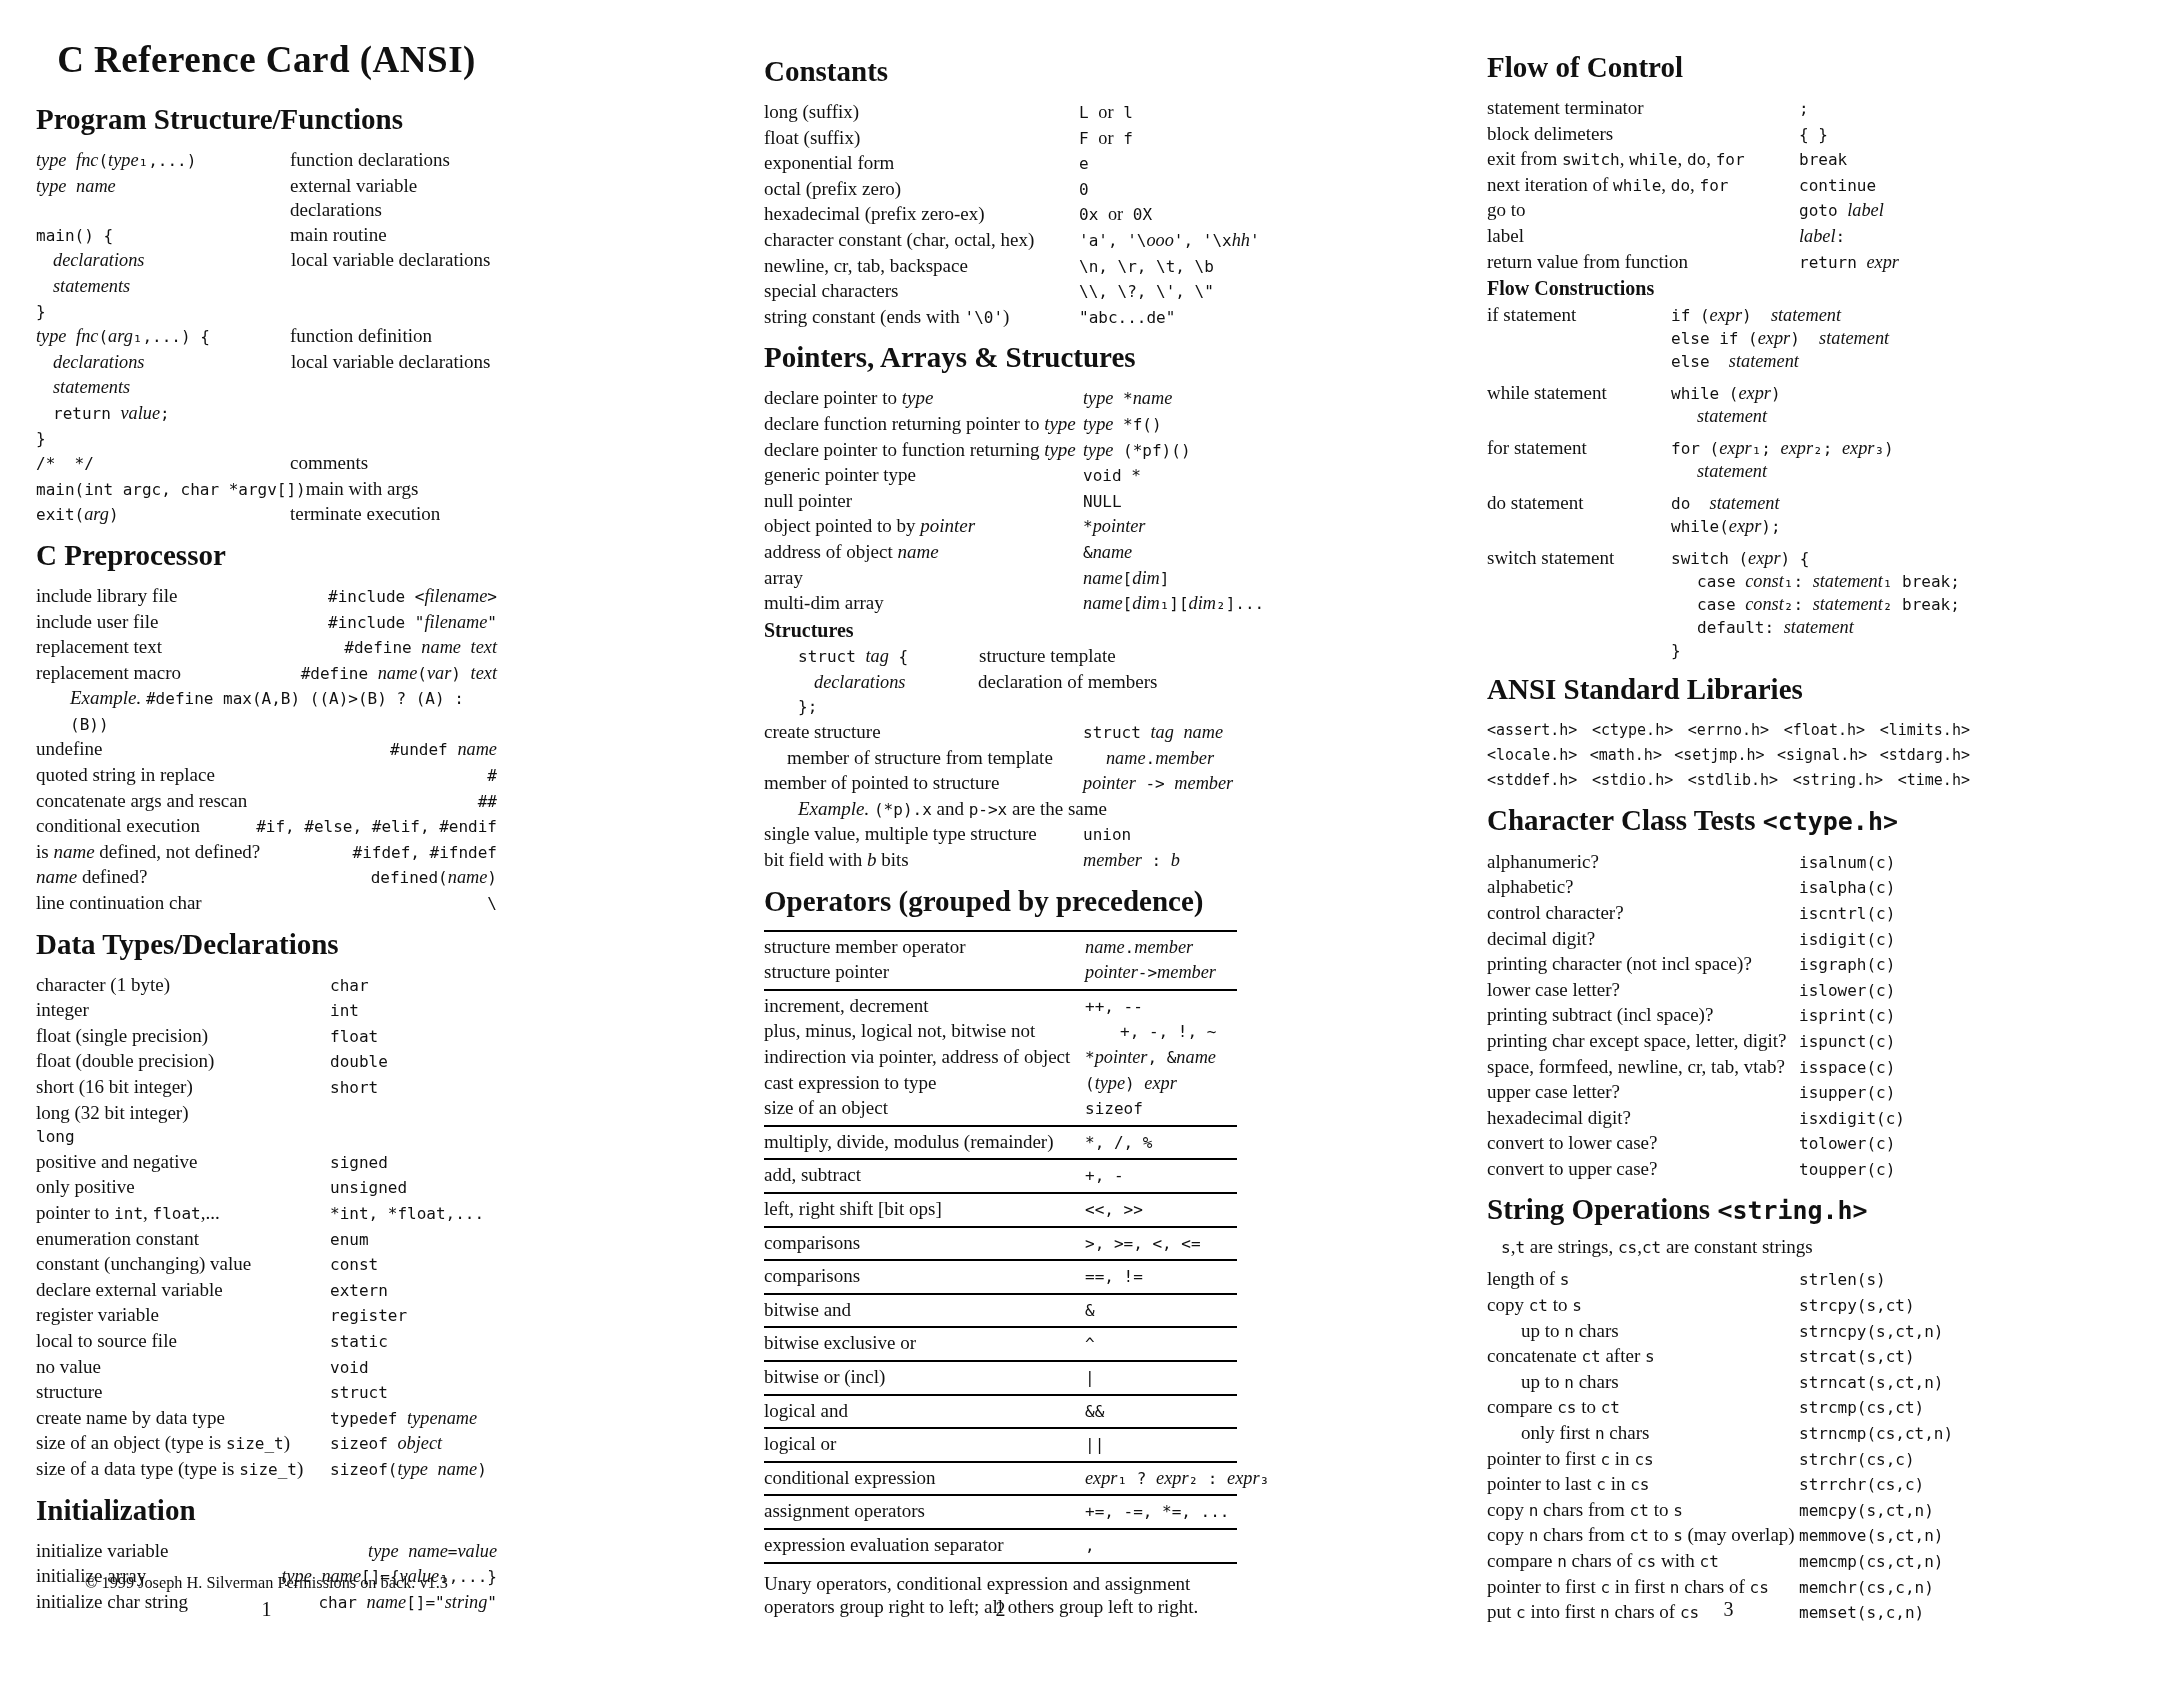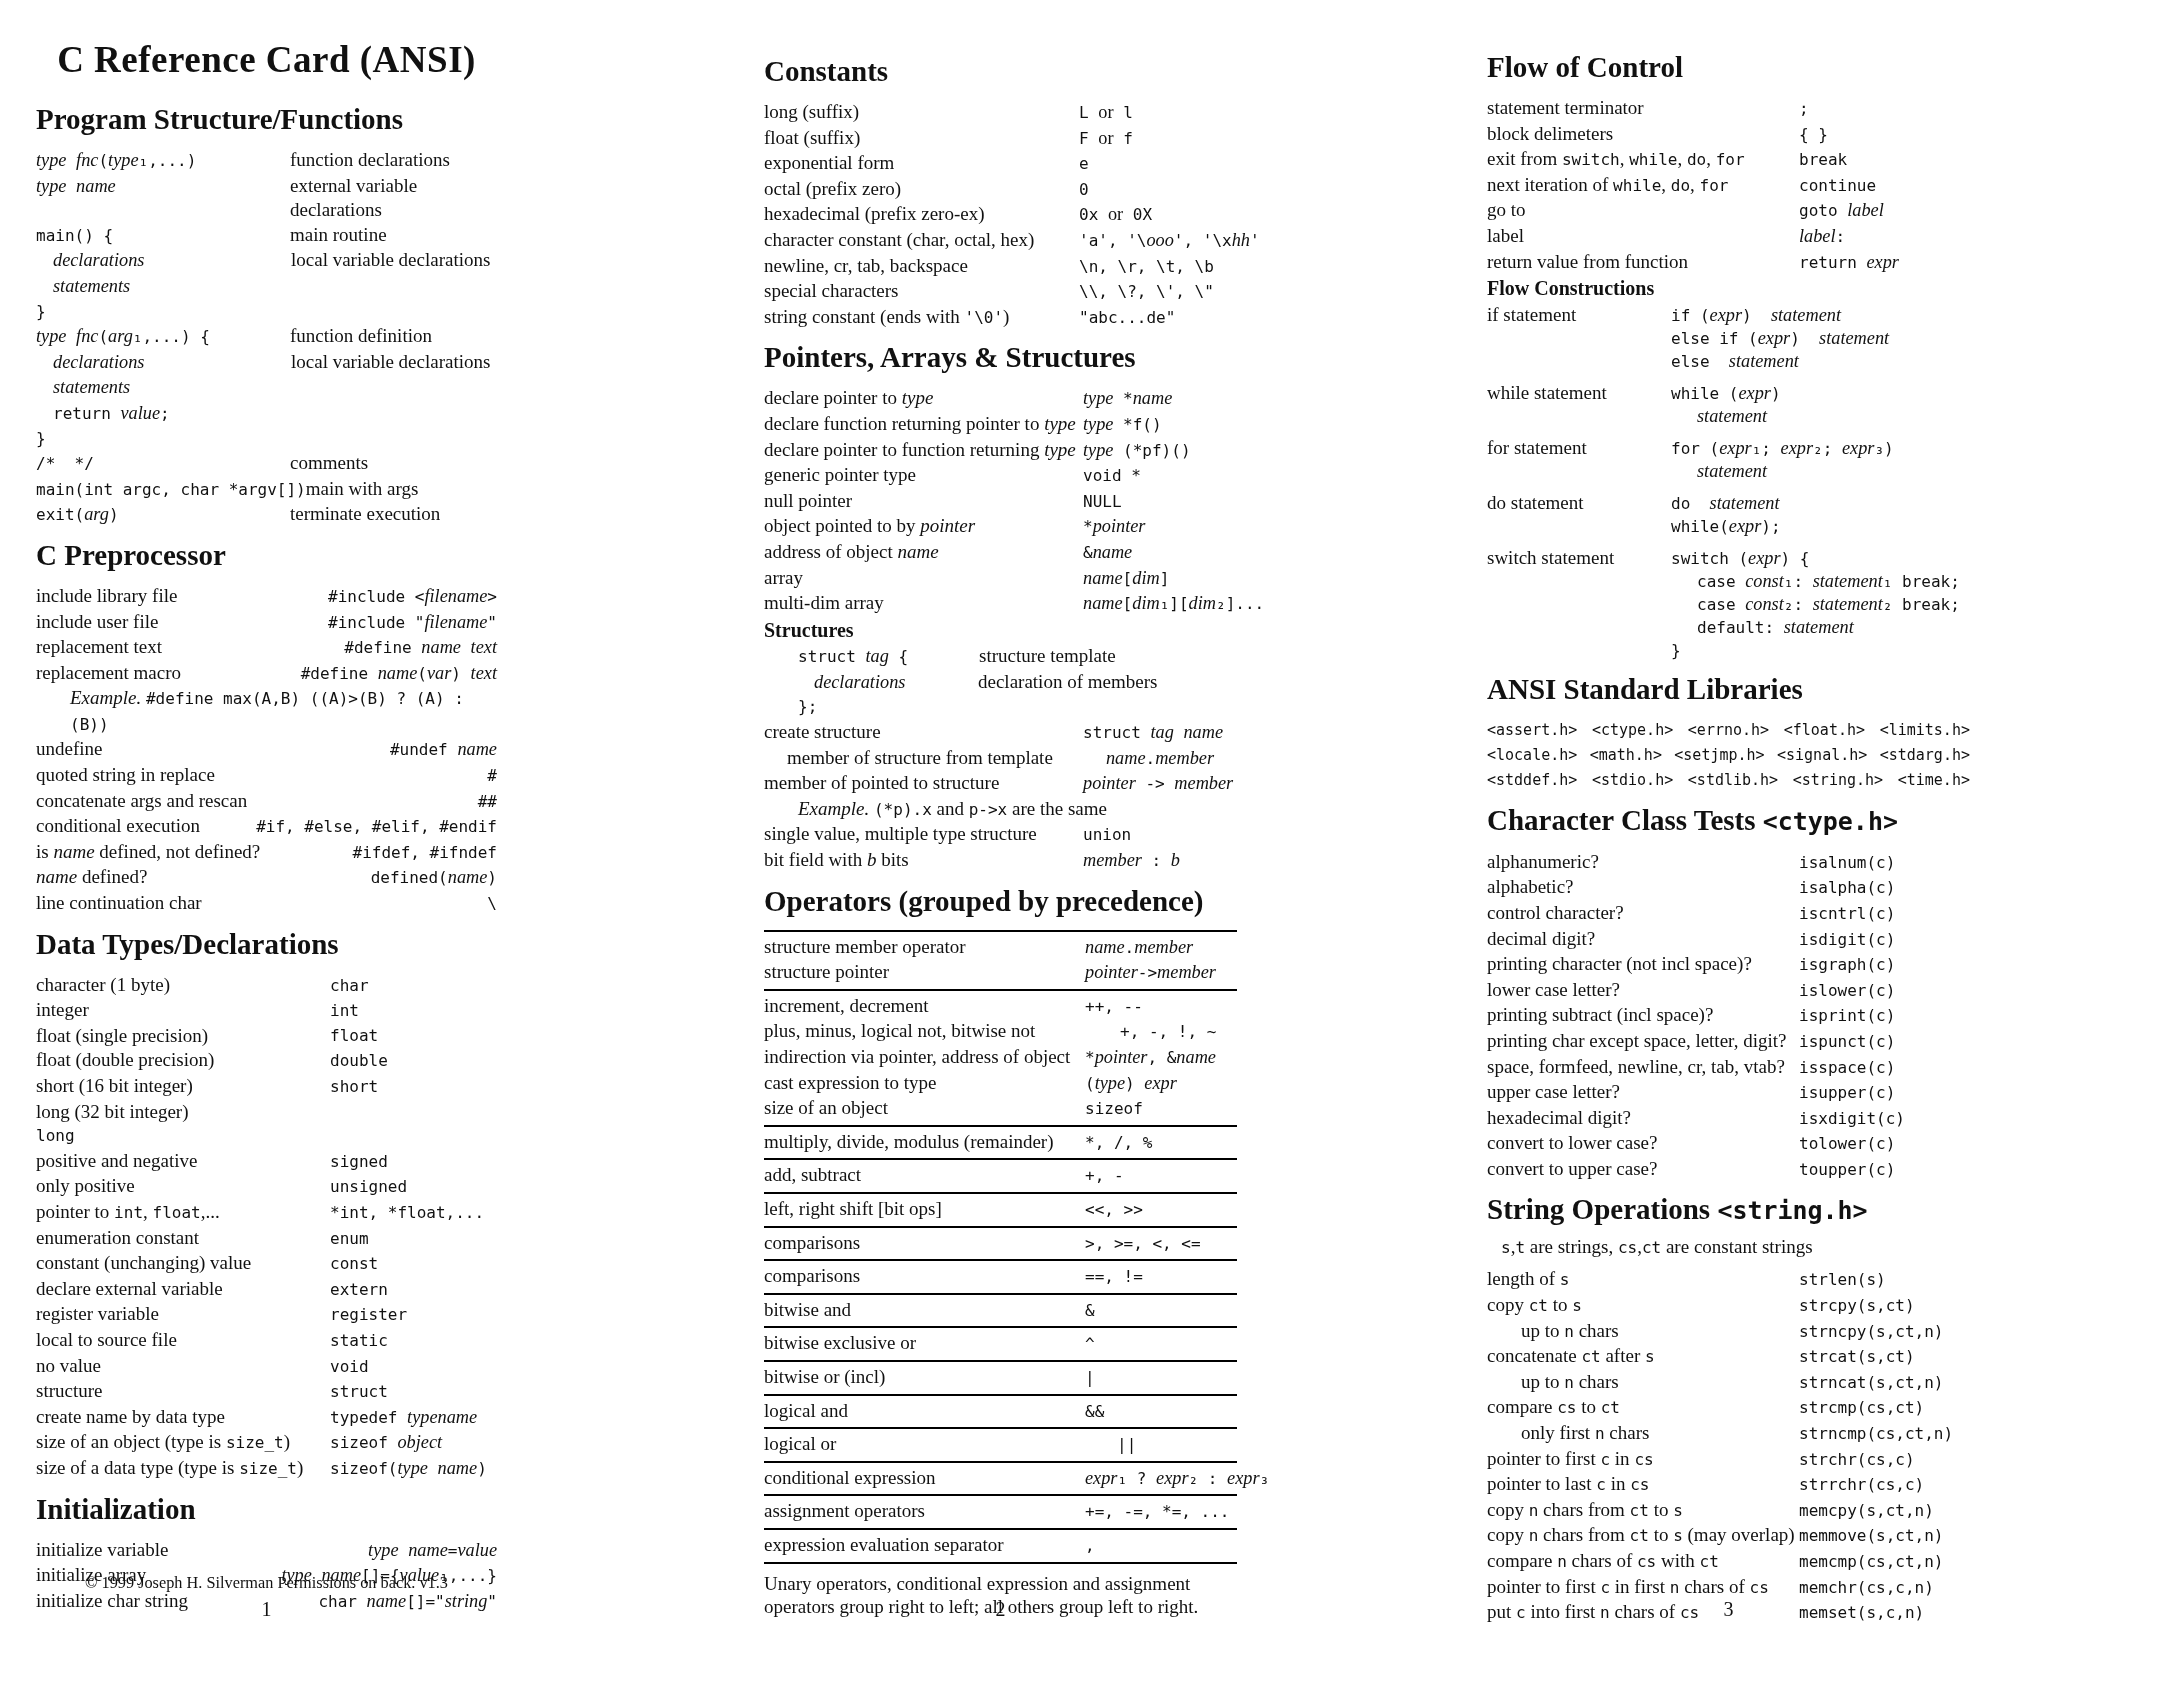--- a/index.html
+++ b/index.html
@@ -157,21 +157,21 @@
         <div class="section">
           <div class="section-heading">Data Types/Declarations</div>
           <div class="row" style="padding-left: 0px;">
             <span class="cell-desc" style="min-width: 294px;">character (1 byte)</span>
             <span class="cell-code">char</span>
           </div>
           <div class="row" style="padding-left: 0px;">
             <span class="cell-desc" style="min-width: 294px;">integer</span>
             <span class="cell-code">int</span>
           </div>
-          <div class="row" style="padding-left: 0px; align-items: center;">
+          <div class="row" style="padding-left: 0px;">
             <span class="cell-desc" style="min-width: 294px;">float (single precision)</span>
             <span class="cell-code">float</span>
           </div>
           <div class="row" style="padding-left: 0px;">
             <span class="cell-desc" style="min-width: 294px;">float (double precision)</span>
             <span class="cell-code">double</span>
           </div>
           <div class="row" style="padding-left: 0px;">
             <span class="cell-desc" style="min-width: 294px;">short (16 bit integer)</span>
             <span class="cell-code">short</span>
@@ -447,21 +447,21 @@
                 <span class="cell-code">|</span>
               </div>
             </div>
             <div class="opgroup">
               <div class="row" style="padding-left: 0px;">
                 <span class="cell-desc" style="min-width: 321px;">logical and</span>
                 <span class="cell-code">&amp;&amp;</span>
               </div>
             </div>
             <div class="opgroup">
-              <div class="row" style="padding-left: 0px; gap: 32px;">
+              <div class="row" style="padding-left: 0px;">
                 <span class="cell-desc" style="min-width: 321px;">logical or</span>
                 <span class="cell-code">||</span>
               </div>
             </div>
             <div class="opgroup">
               <div class="row" style="padding-left: 0px;">
                 <span class="cell-desc" style="min-width: 321px;">conditional expression</span>
                 <span class="cell-code"><i>expr</i>₁ ? <i>expr</i>₂ : <i>expr</i>₃</span>
               </div>
             </div>

